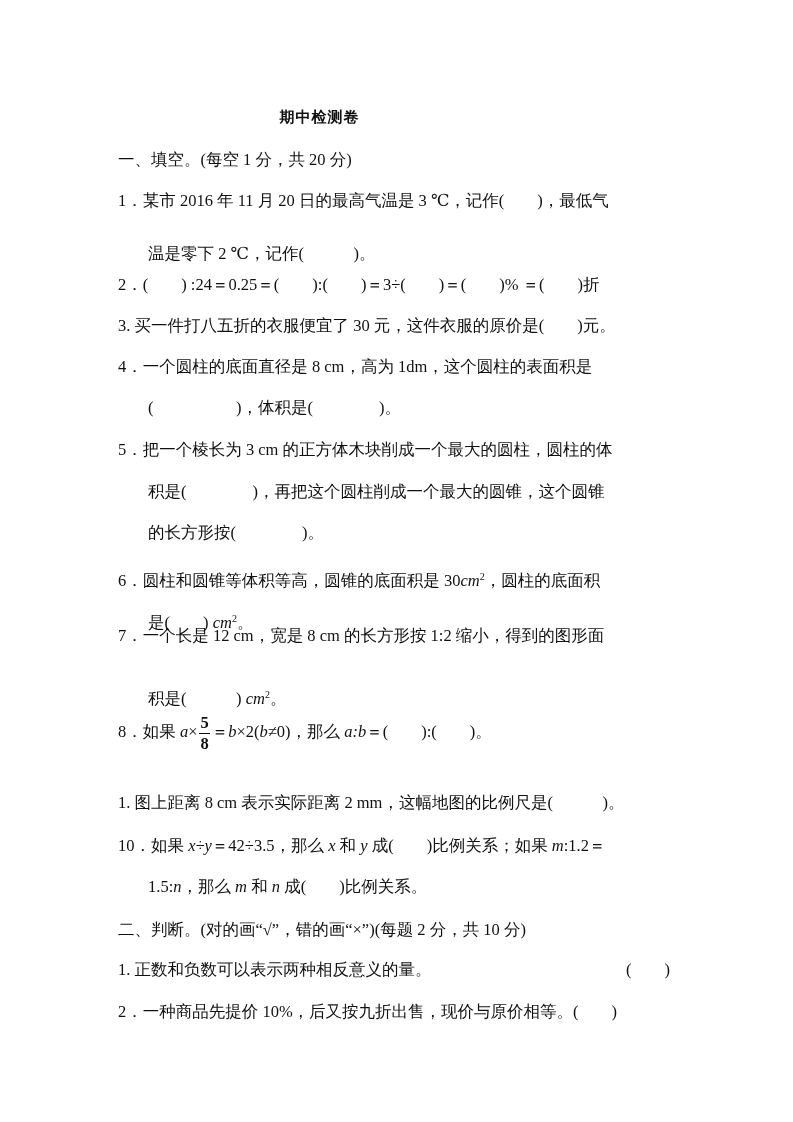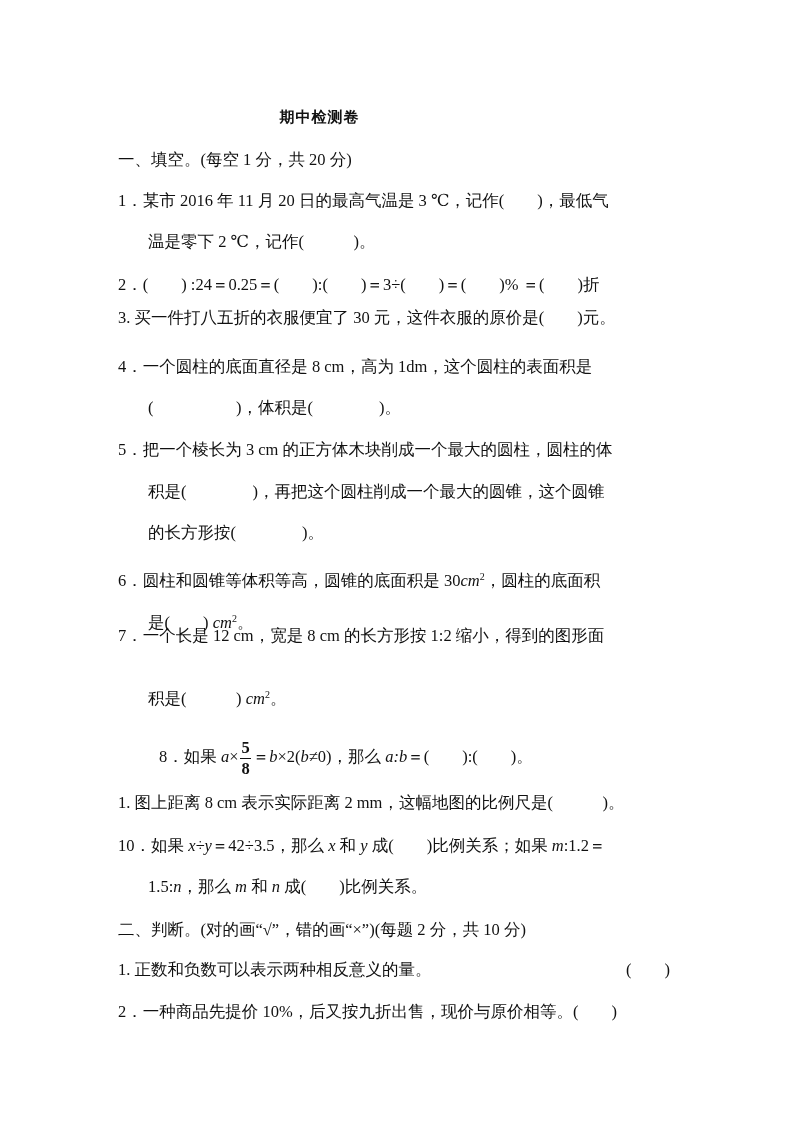--- a/index.html
+++ b/index.html
@@ -18,46 +18,46 @@
   .right { position: absolute; left: 626px; white-space: pre; }
 </style>
 </head>
 <body>
 
 <div class="title">期中检测卷</div>
 
 <div class="line" style="top:150px">一、填空。(每空 1 分，共 20 分)</div>
 
 <div class="line" style="top:191px">1．某市 2016 年 11 月 20 日的最高气温是 3 ℃，记作(　　)，最低气</div>
-<div class="line indent" style="top:232px">温是零下 2 ℃，记作(　　　)。</div>
+<div class="line indent" style="top:244px">温是零下 2 ℃，记作(　　　)。</div>
 
 <div class="line" style="top:275px">2．(　　) :24＝0.25＝(　　):(　　)＝3÷(　　)＝(　　)%  ＝(　　)折</div>
 
-<div class="line" style="top:308px">3. 买一件打八五折的衣服便宜了 30 元，这件衣服的原价是(　　)元。</div>
+<div class="line" style="top:316px">3. 买一件打八五折的衣服便宜了 30 元，这件衣服的原价是(　　)元。</div>
 
 <div class="line" style="top:357px">4．一个圆柱的底面直径是 8 cm，高为 1dm，这个圆柱的表面积是</div>
 <div class="line indent" style="top:398px">(　　　　　)，体积是(　　　　)。</div>
 
 <div class="line" style="top:440px">5．把一个棱长为 3 cm 的正方体木块削成一个最大的圆柱，圆柱的体</div>
 <div class="line indent" style="top:482px">积是(　　　　)，再把这个圆柱削成一个最大的圆锥，这个圆锥</div>
 <div class="line indent" style="top:523px">的长方形按(　　　　)。</div>
 
 <div class="line" style="top:566px">
   <span>6．圆柱和圆锥等体积等高，圆锥的底面积是 30</span><span class="cm2"><span>cm</span><sup>2</sup></span><span>，圆柱的底面积</span>
 </div>
 <div class="line indent" style="top:608px">
   <span>是(　　) </span><span class="cm2"><span>cm</span><sup>2</sup></span><span>。</span>
 </div>
 
 <div class="line" style="top:626px">7．一个长是 12 cm，宽是 8 cm 的长方形按 1:2 缩小，得到的图形面</div>
 <div class="line indent" style="top:684px">
   <span>积是(　　　) </span><span class="cm2"><span>cm</span><sup>2</sup></span><span>。</span>
 </div>
 
-<div class="line" style="top:737px; line-height:40px;margin-left:41px;">
+<div class="line" style="top:712px; line-height:40px;">
   <span>8．如果 </span><i>a</i><span>×</span><span class="frac"><span class="num">5</span><span class="den">8</span></span><span>＝</span><i>b</i><span>×2(</span><i>b</i><span>≠0)，那么 </span><i>a:b</i><span>＝(　　):(　　)。</span>
 </div>
 
 <div class="line" style="top:793px">1. 图上距离 8 cm 表示实际距离 2 mm，这幅地图的比例尺是(　　　)。</div>
 
 <div class="line" style="top:836px">
   <span>10．如果 </span><i>x÷y</i><span>＝42÷3.5，那么 </span><i>x</i><span> 和 </span><i>y</i><span> 成(　　)比例关系；如果 </span><i>m</i><span>:1.2＝</span>
 </div>
 <div class="line indent" style="top:877px">
   <span>1.5:</span><i>n</i><span>，那么 </span><i>m</i><span> 和 </span><i>n</i><span> 成(　　)比例关系。</span>

